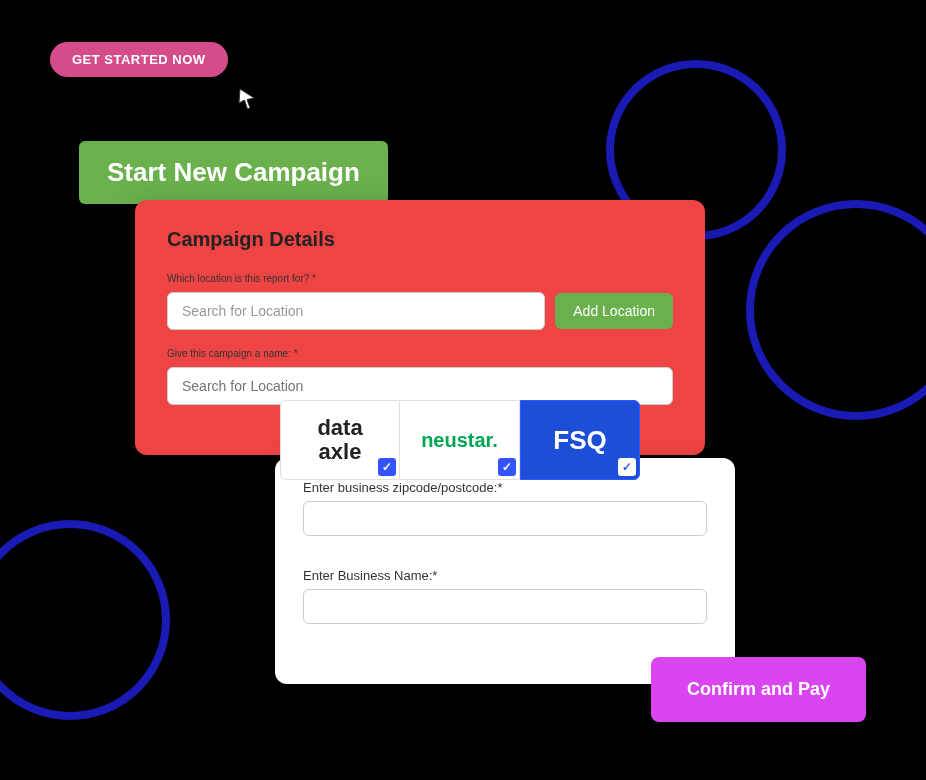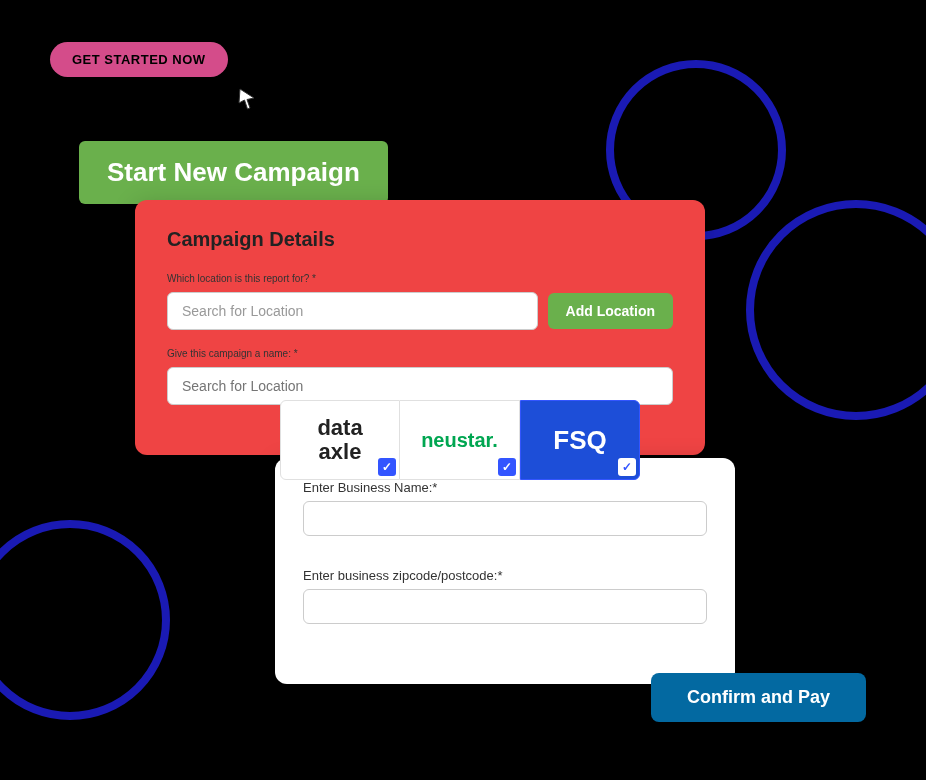--- a/index.html
+++ b/index.html
@@ -44,21 +44,21 @@
       bottom: 60px;
       left: -30px;
     }
 
     
     .get-started-btn {
       position: absolute;
       top: 42px;
       left: 50px;
       background: #d44c8a;
-      color: #000000;
+      color: #ffffff;
       border: none;
       border-radius: 30px;
       padding: 10px 22px;
       font-size: 13px;
       font-weight: 700;
       letter-spacing: 0.5px;
       cursor: pointer;
       text-transform: uppercase;
     }
 
@@ -137,21 +137,21 @@
       color: #999;
     }
 
     .add-location-btn {
       background: #6ab04c;
       color: white;
       border: none;
       border-radius: 6px;
       padding: 10px 18px;
       font-size: 14px;
-      font-weight: 700;
+      font-weight: 400;
       cursor: pointer;
       white-space: nowrap;
     }
 
     .campaign-name-input {
       width: 100%;
       border: 1px solid #ccc;
       border-radius: 6px;
       padding: 10px 14px;
       font-size: 14px;
@@ -286,25 +286,25 @@
       font-size: 13px;
       outline: none;
       margin-bottom: 14px;
     }
 
     
     .confirm-btn {
       position: absolute;
       bottom: 58px;
       right: 60px;
-      background: #0369a1;
+      background: #d946ef;
       color: white;
       border: none;
       border-radius: 8px;
-      padding: 14px 36px;
+      padding: 22px 36px;
       font-size: 18px;
       font-weight: 600;
       cursor: pointer;
       z-index: 20;
     }
   </style>
 </head>
 <body>
 
 <div class="circle circle-top-right"></div>
@@ -364,23 +364,23 @@
     </div>
     <div class="provider-check provider-check-white">
       <span class="check-mark check-mark-blue">✓</span>
     </div>
   </div>
 </div>
 
 <div class="business-card">
 
   <div class="form-group">
+    <label class="business-form-label">Enter business zipcode/postcode:*</label>
+    <input class="business-input" type="text" placeholder="" style="">
+  </div>
+
+  <div class="form-group">
     <label class="business-form-label">Enter Business Name:*</label>
     <input class="business-input" type="text" placeholder="" style="">
   </div>
-
-  <div class="form-group">
-    <label class="business-form-label">Enter business zipcode/postcode:*</label>
-    <input class="business-input" type="text" placeholder="" style="">
-  </div>
 </div>
 
 <button class="confirm-btn">Confirm and Pay</button>
 
 </body></html>

